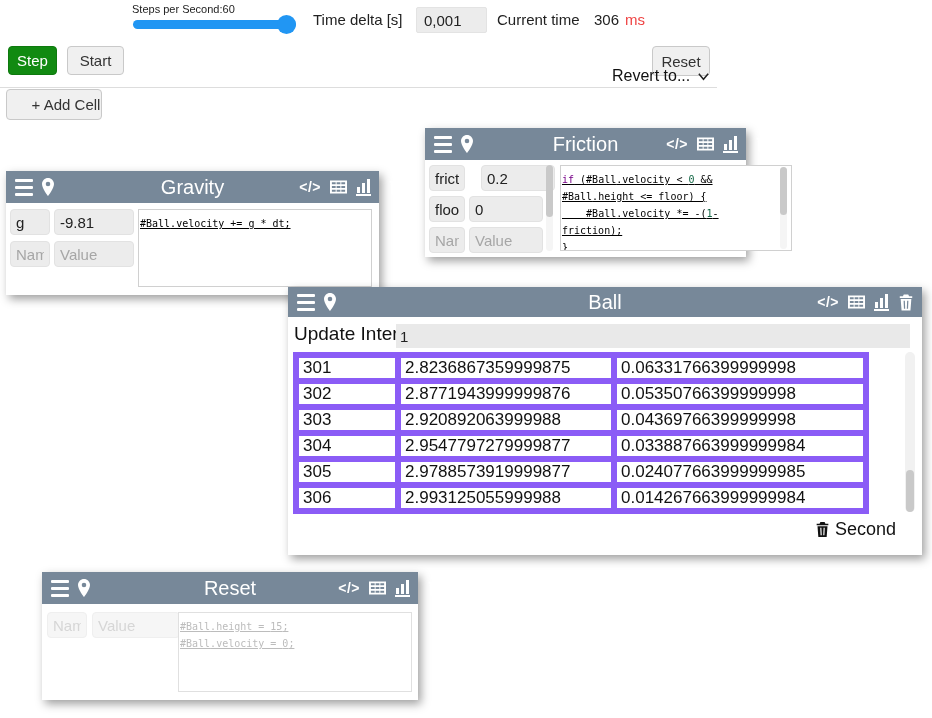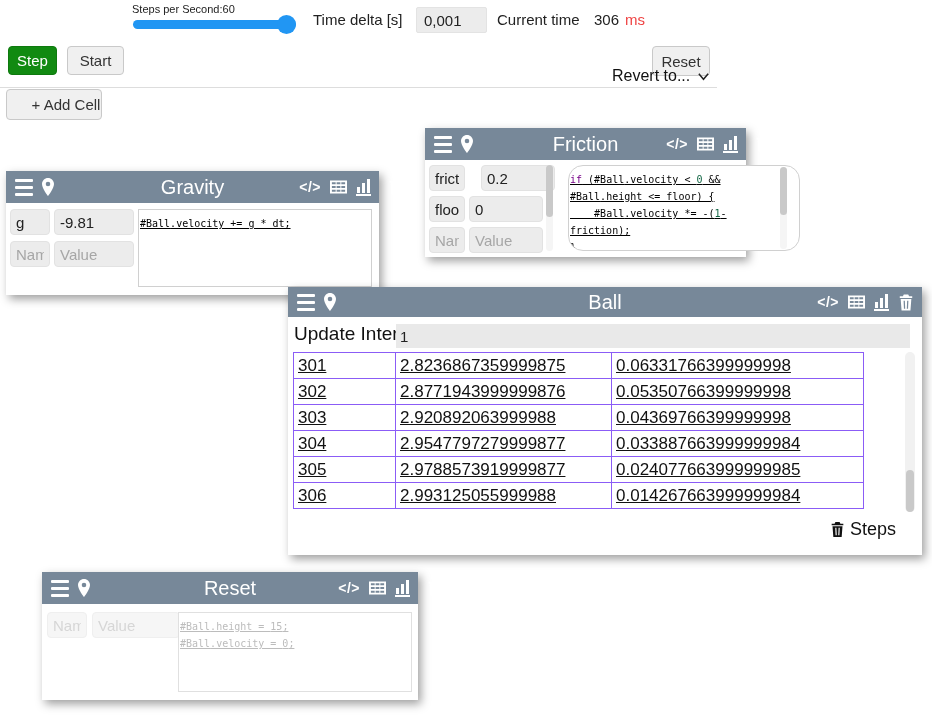--- a/index.html
+++ b/index.html
@@ -60,33 +60,33 @@
   .vscroll-thumb { position:absolute; background:#c9c9c9; border-radius:4px; }
 
   
   #cell-gravity { left:6px; top:128px; width:373px; height:124px;margin-top:43px; }
   #cell-gravity .cell-body { height:92px; }
   #cell-gravity .code-box { left:132px; top:6px; width:234px; height:78px; }
 
   
   #cell-friction { left:425px; top:128px; width:321px; height:129px; }
   #cell-friction .cell-body { height:97px; }
-  #cell-friction .code-box { left:143px; top:5px; width:232px; height:86px;border-radius:15px; }
+  #cell-friction .code-box { left:135px; top:5px; width:232px; height:86px; }
 
   
   #cell-ball { left:288px; top:287px; width:634px; height:268px; }
   #cell-ball .cell-header { height:30px; }
   #cell-ball .cell-body { height:238px; }
   #update-label { position:absolute; left:6px; top:6px; font-size:19px; color:#111; }
   #update-input { position:absolute; left:108px; top:7px; width:514px; height:24px;
      background:#e9e9e9; border:none; font-size:15px; padding:0 4px; color:#222;
      font-family:"Liberation Sans",sans-serif; }
   #ball-table { position:absolute; left:5px; top:35px; border-collapse:collapse; }
-  #ball-table td { border:1px solid #8b5cf6; font-size:17px; padding:0 4px; height:26px;
-     white-space:nowrap; overflow:hidden; color:#111;text-decoration:underline; }
+  #ball-table td { border:6px solid #8b5cf6; font-size:17px; padding:0 4px; height:26px;
+     white-space:nowrap; overflow:hidden; color:#111; }
   #ball-table td:nth-child(1){ width:102px; }
   #ball-table td:nth-child(2){ width:216px; }
   #ball-table td:nth-child(3){ width:252px; }
   #ball-scroll-track { left:617px; top:35px; width:10px; height:160px; border-radius:5px; }
   #ball-scroll-thumb { left:618px; top:153px; width:8px; height:42px; }
   #clear-btn { position:absolute; right:26px; top:202px; display:flex; align-items:center;
      gap:5px; font-size:18px; color:#111; cursor:pointer; background:none; border:none;
      font-family:"Liberation Sans",sans-serif; }
 
   
@@ -312,21 +312,21 @@
         </tbody>
       </table>
     <div id="ball-scroll-track" class="vscroll-track abs" style="background:#f1f1f1"></div>
     <div id="ball-scroll-thumb" class="vscroll-thumb abs"></div>
     <button id="clear-btn">
       <span class="icon">
           <svg width="15" height="17" viewBox="0 0 18 18" fill="#111">
             <use href="#ic-trash"></use>
           </svg>
         </span>
-      <span>Steps</span>
+      <span>Second</span>
     </button>
   </div>
 </div>
 
 <div id="cell-reset" class="cell faded">
   <div class="cell-header">
     <div class="hleft">
       <span class="icon">
           <svg width="18" height="19" viewBox="0 0 18 19" fill="#fff">
             <use href="#ic-menu"></use>

